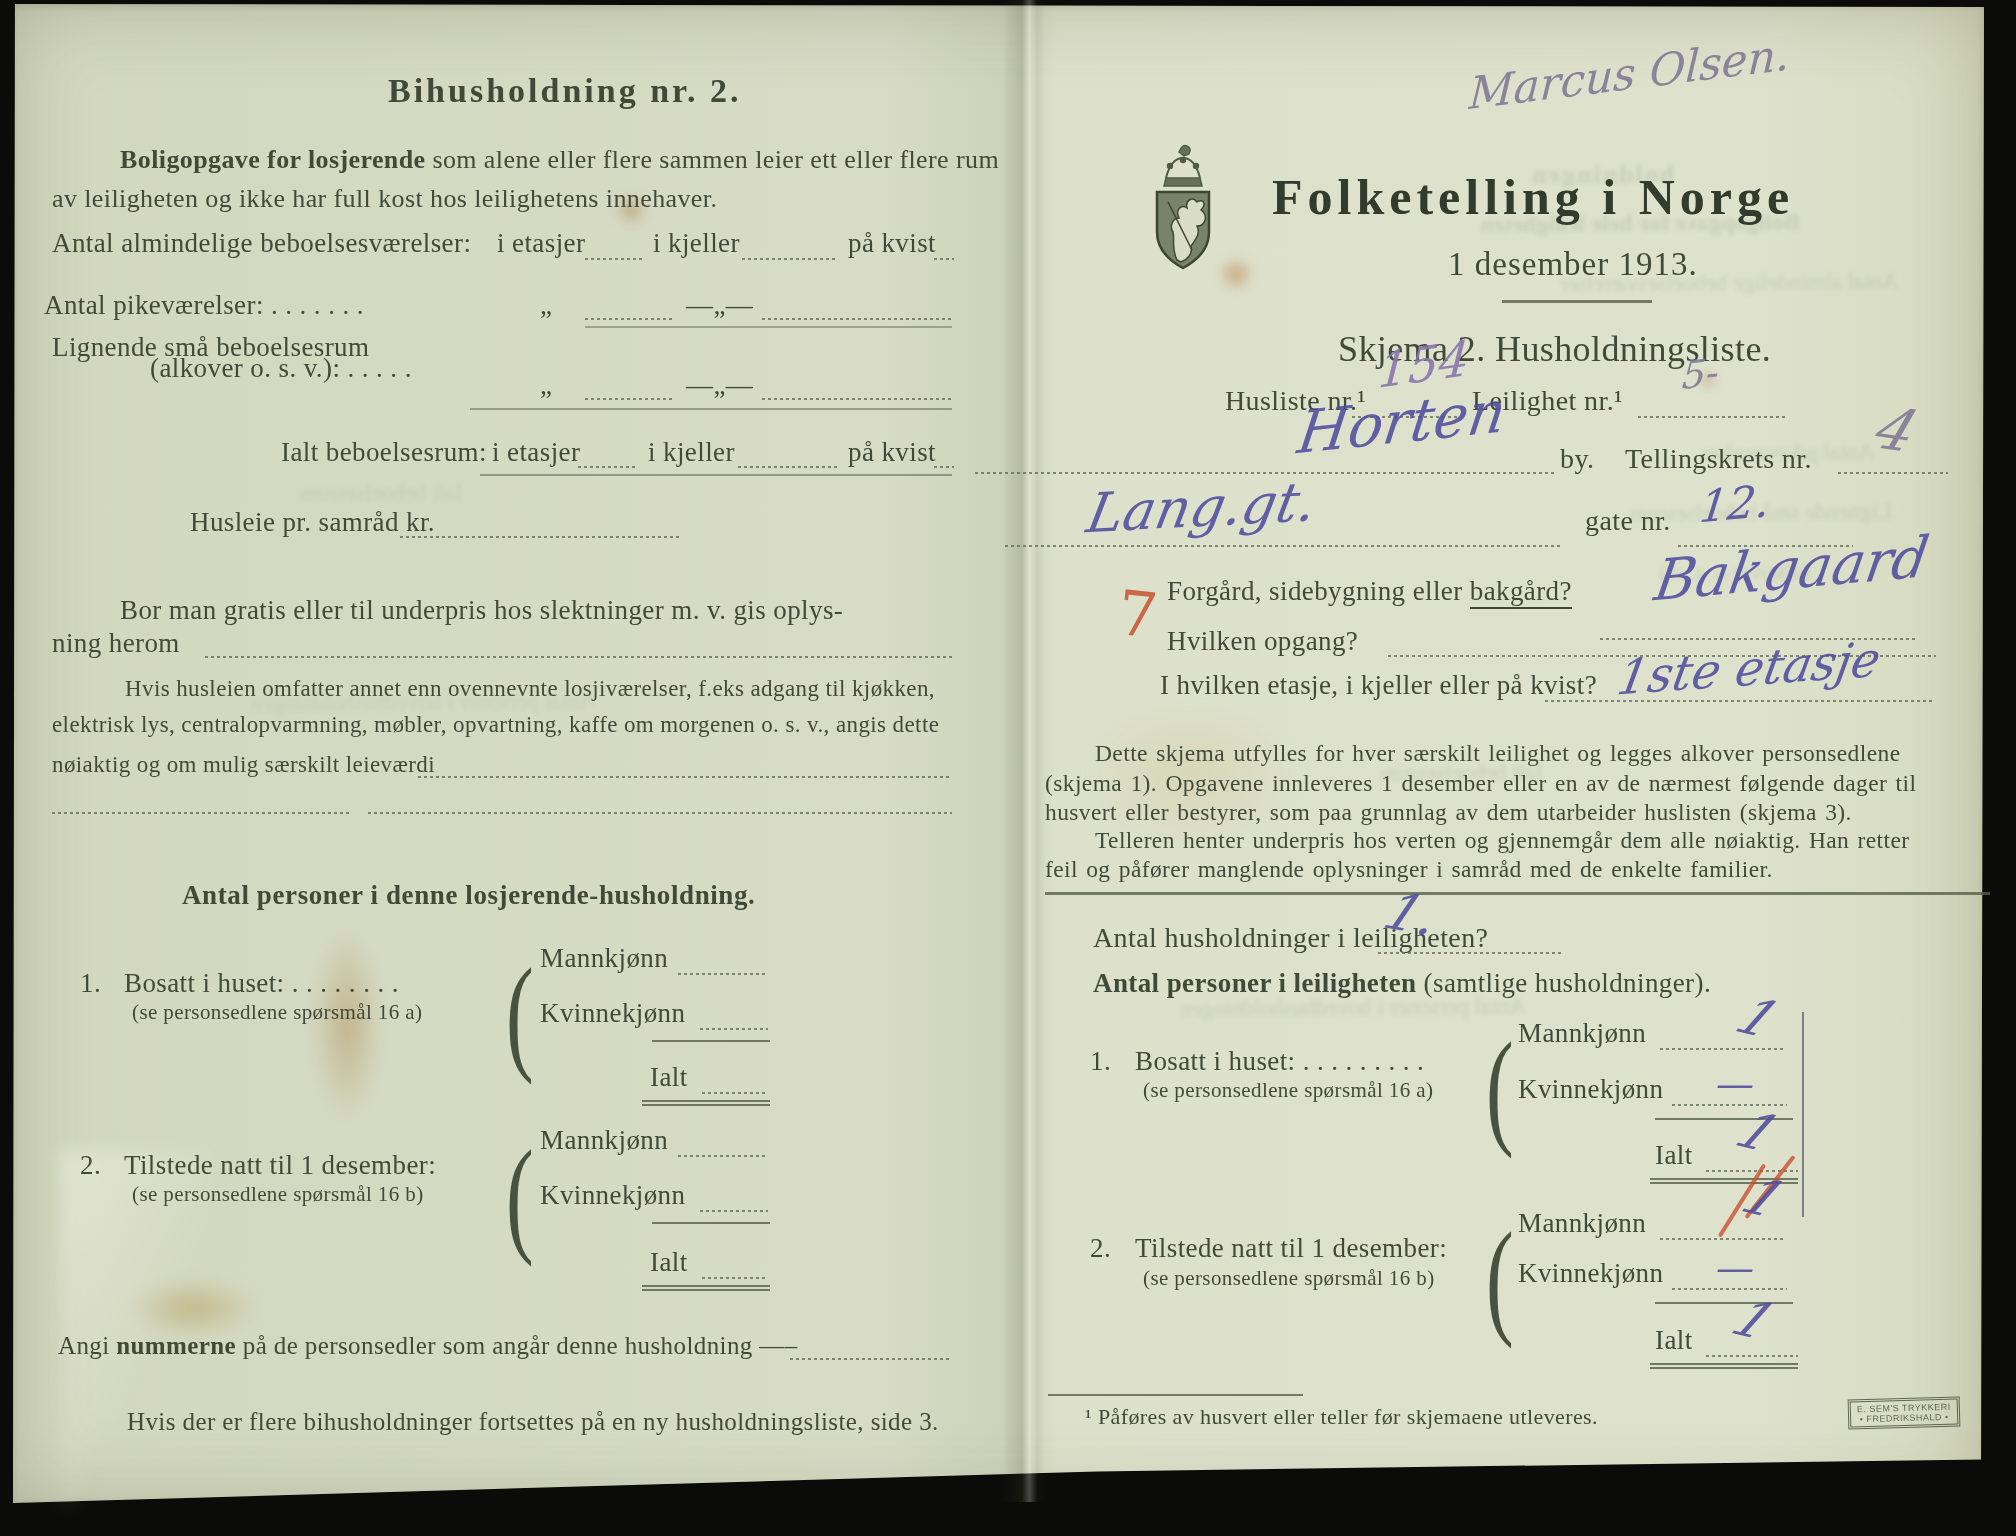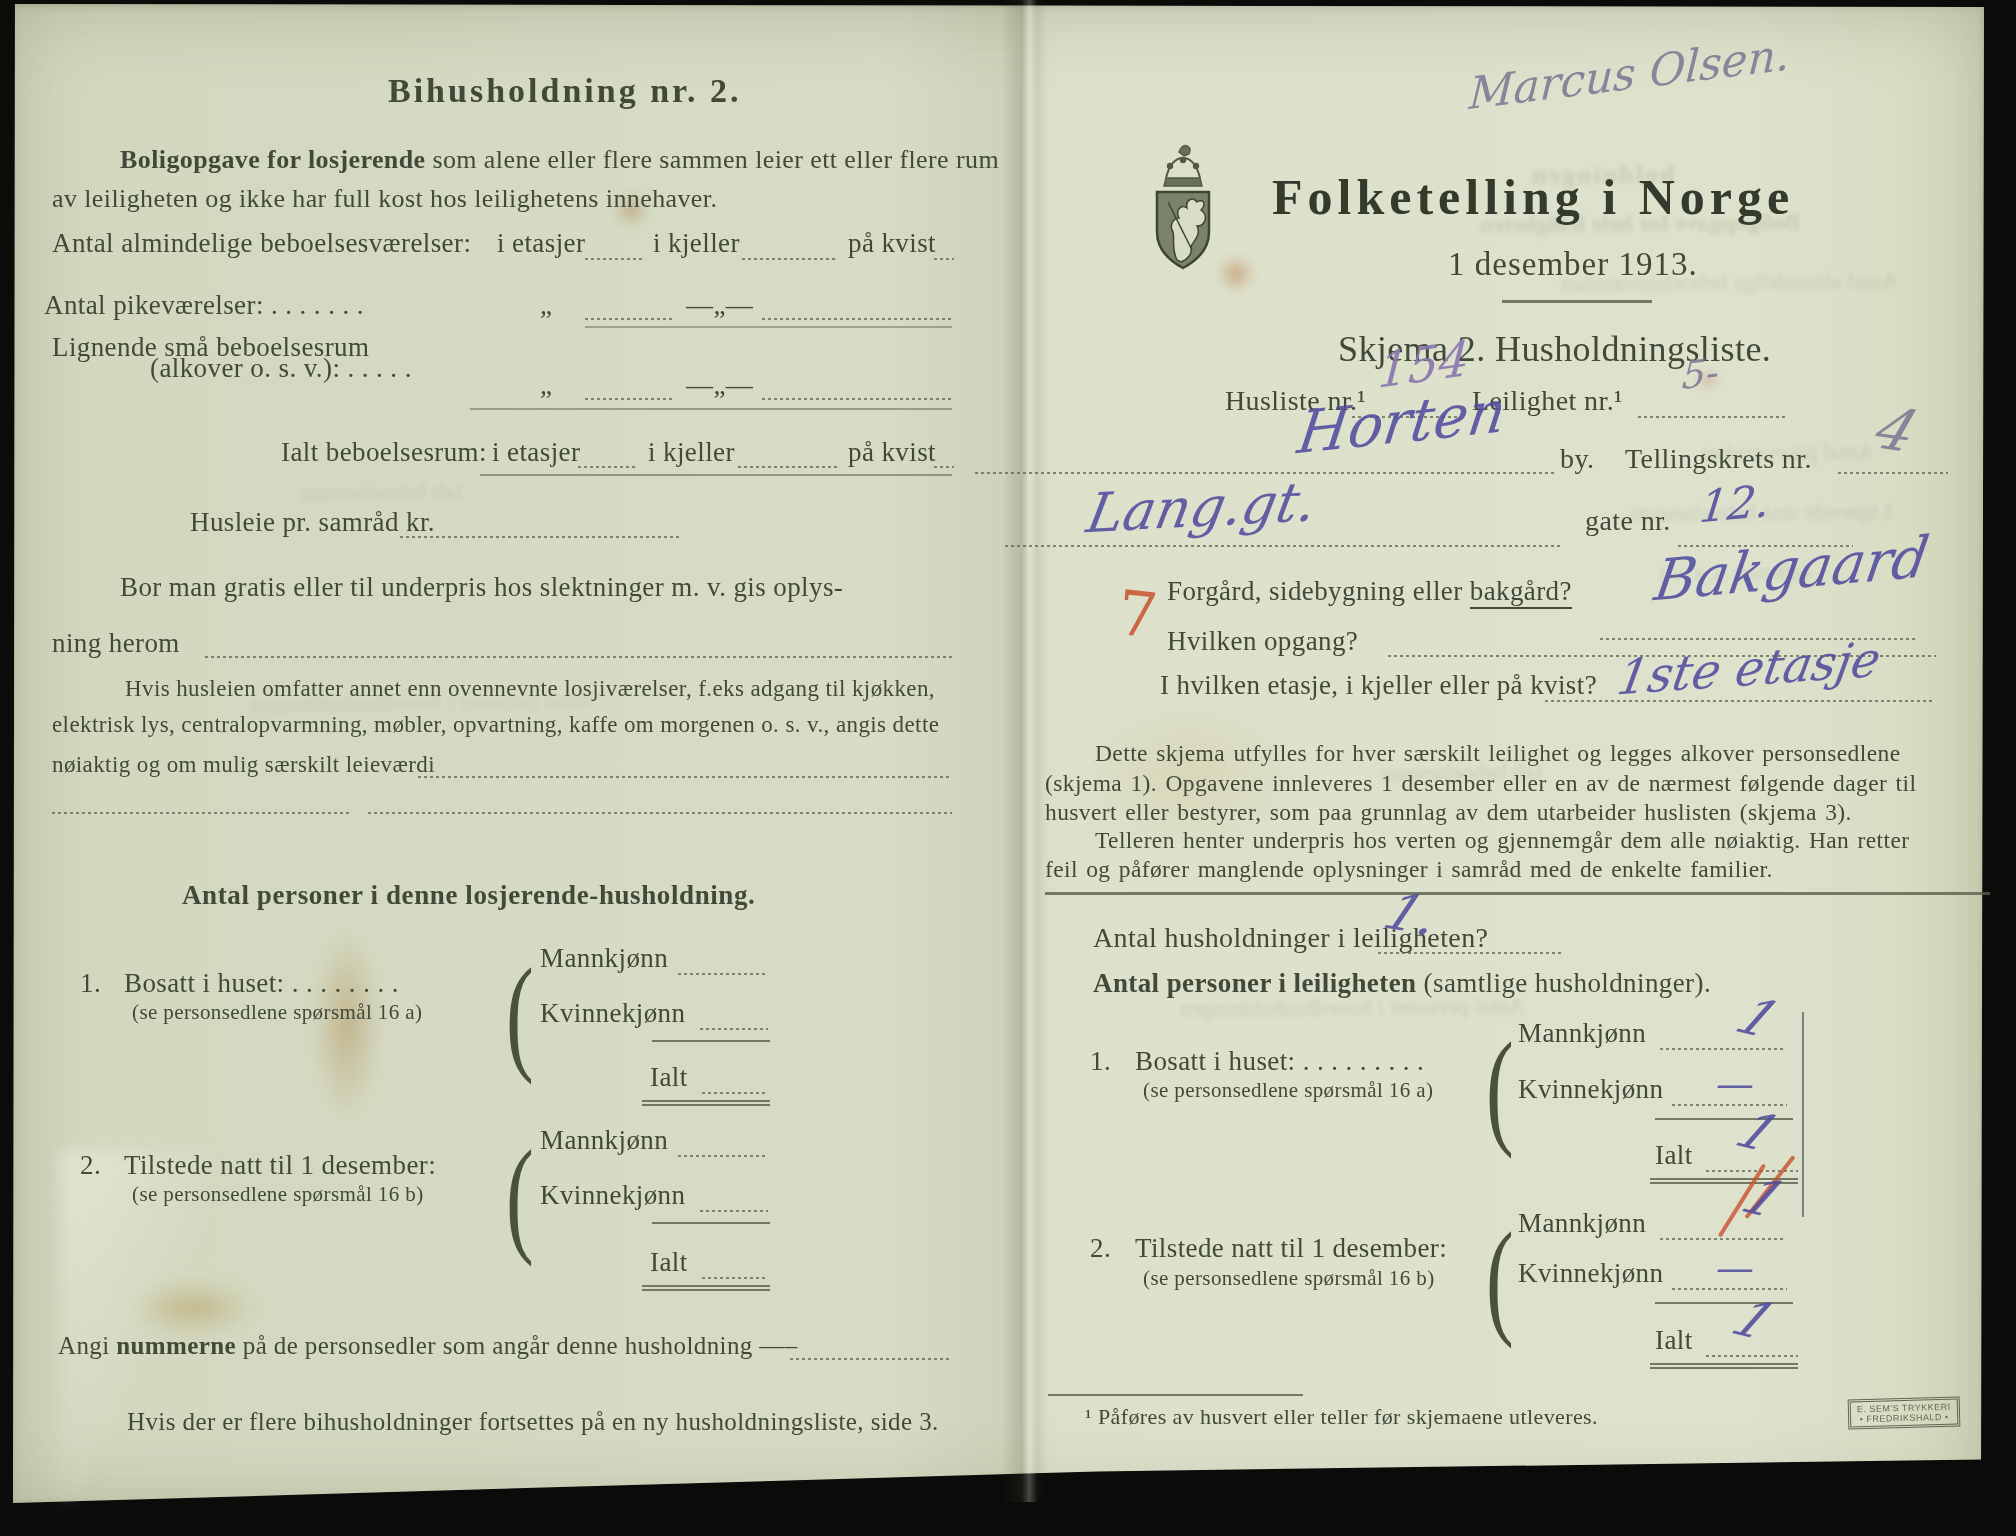--- a/index.html
+++ b/index.html
@@ -95,21 +95,21 @@
     <div class="dl" style="left:578px;top:466px;width:60px;"></div>
     <div class="t" style="left:648px;top:437px;font-size:27px;">i kjeller</div>
     <div class="dl" style="left:738px;top:466px;width:100px;"></div>
     <div class="t" style="left:848px;top:437px;font-size:27px;">på kvist</div>
     <div class="dl" style="left:934px;top:466px;width:20px;"></div>
     <div class="sl" style="left:480px;top:474px;width:472px;opacity:.55;"></div>
 
     <div class="t" style="left:190px;top:507px;font-size:27px;">Husleie pr. samråd kr.</div>
     <div class="dl" style="left:400px;top:536px;width:280px;"></div>
 
-    <div class="t" style="left:120px;top:572px;font-size:27px;">Bor man gratis eller til underpris hos slektninger m. v. gis oplys-</div>
+    <div class="t" style="left:120px;top:595px;font-size:27px;">Bor man gratis eller til underpris hos slektninger m. v. gis oplys-</div>
     <div class="t" style="left:52px;top:628px;font-size:27px;">ning herom</div>
     <div class="dl" style="left:205px;top:656px;width:747px;"></div>
 
     <div class="t" style="left:125px;top:676px;font-size:23px;">Hvis husleien omfatter annet enn ovennevnte losjiværelser, f.eks adgang til kjøkken,</div>
     <div class="t" style="left:52px;top:712px;font-size:23px;">elektrisk lys, centralopvarmning, møbler, opvartning, kaffe om morgenen o. s. v., angis dette</div>
     <div class="t" style="left:52px;top:752px;font-size:23px;">nøiaktig og om mulig særskilt leieværdi</div>
     <div class="dl" style="left:418px;top:776px;width:534px;"></div>
     <div class="dl" style="left:52px;top:812px;width:300px;"></div>
     <div class="dl" style="left:368px;top:812px;width:584px;"></div>
 

